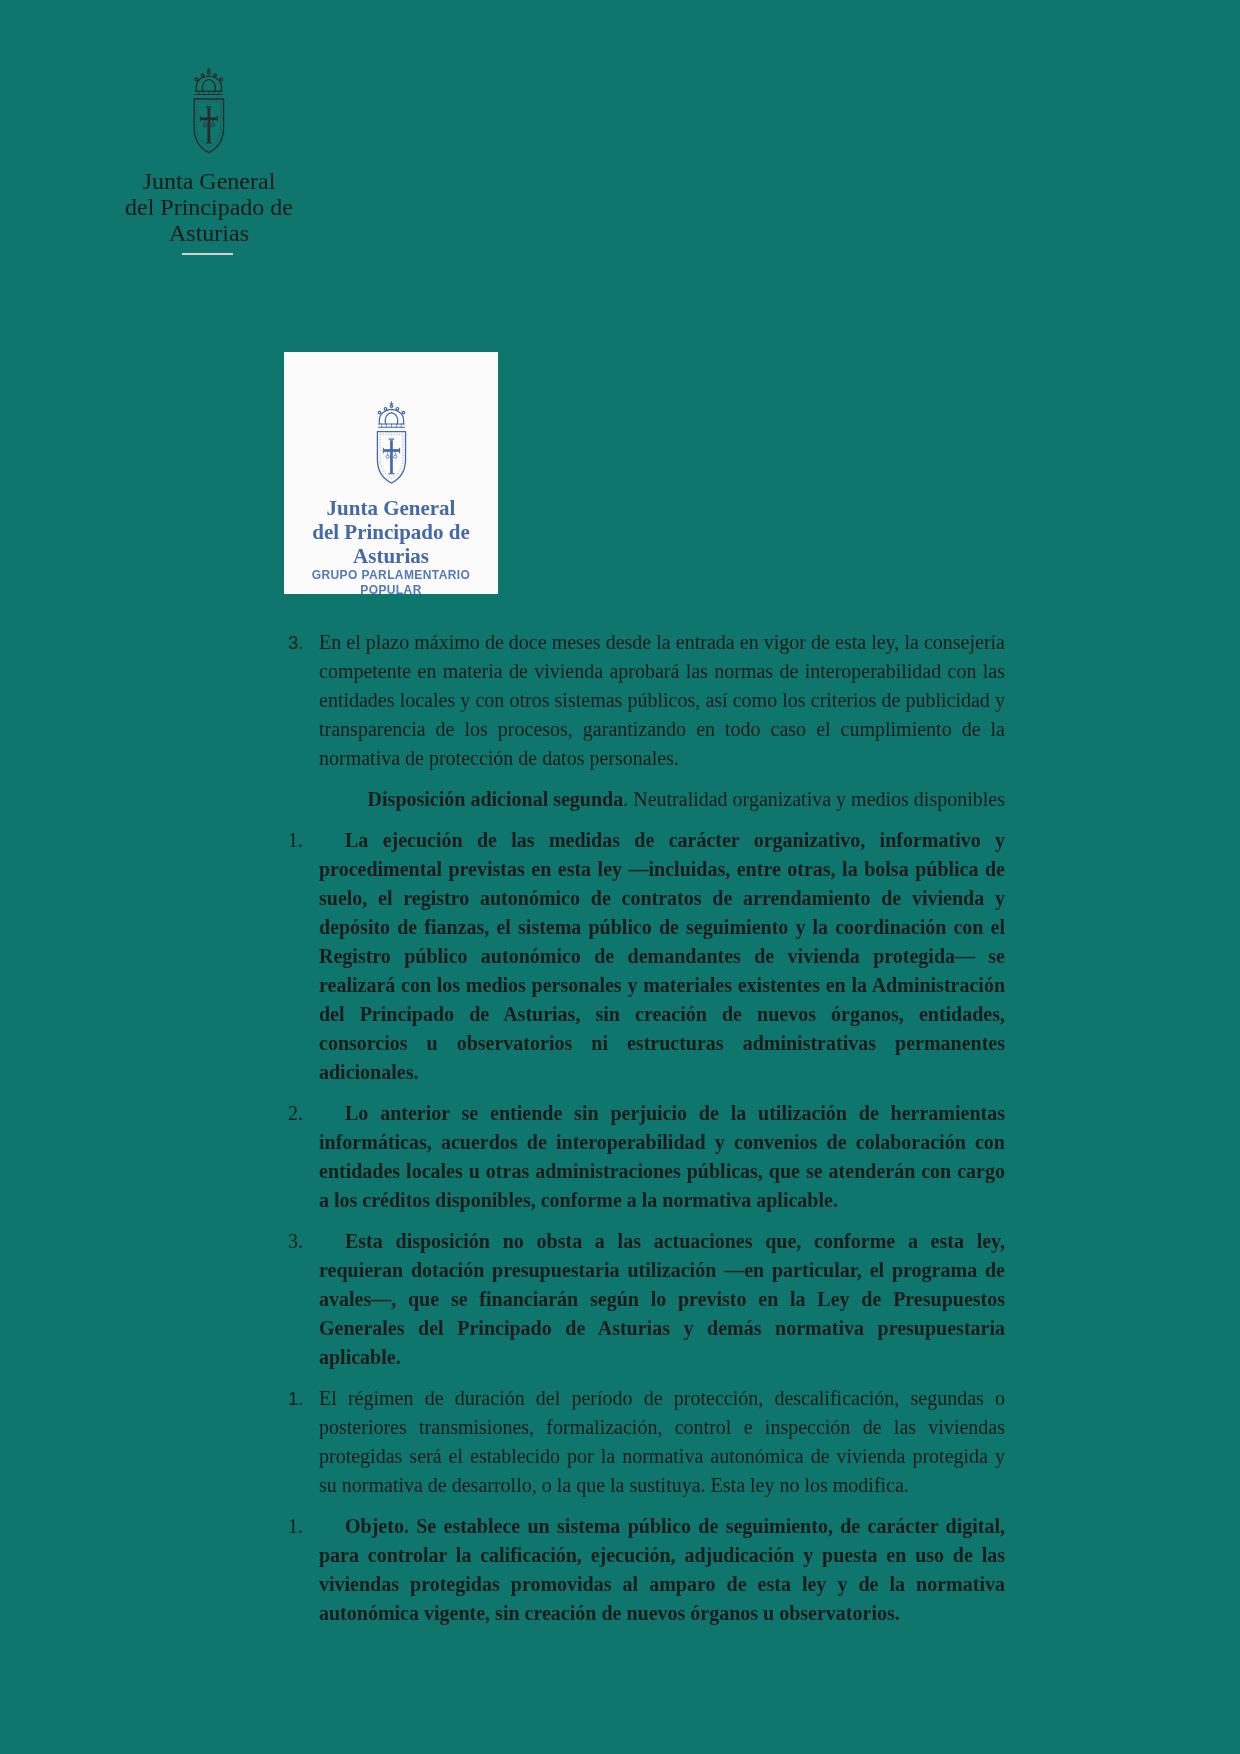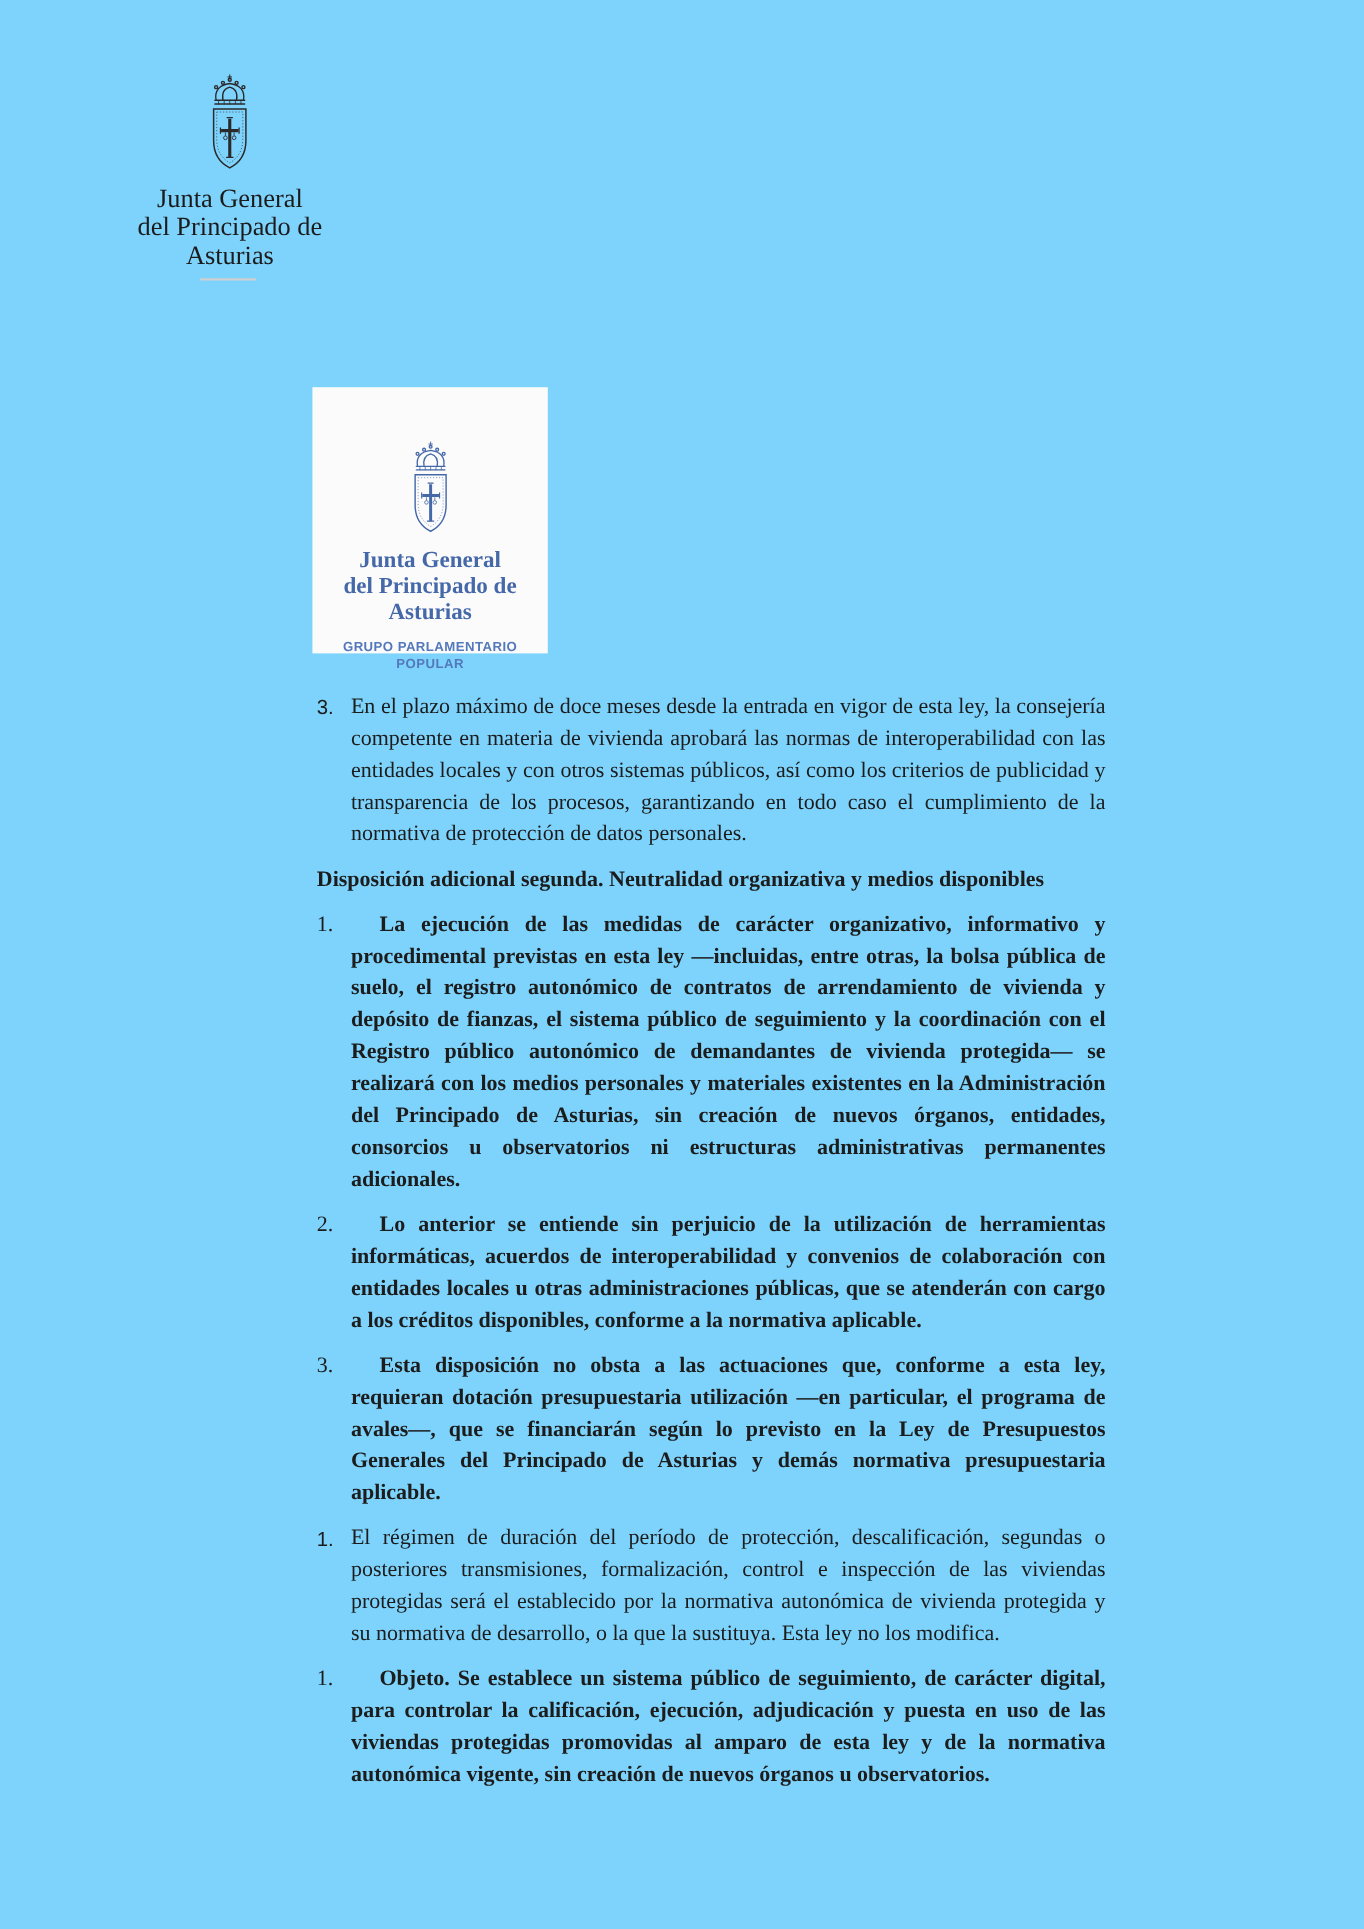--- a/index.html
+++ b/index.html
@@ -1,19 +1,19 @@
 <!DOCTYPE html>
 <html lang="es" style="--ink: #1c1c1c; --logo-blue: #4468a8; --group-blue: #5379bb; --rule-gray: #cfcfcf;"><head>
 <meta charset="utf-8">
 <style>
   html,body { margin:0; padding:0; background:#ffffff; }
   .page {
     position:relative;
     width:1240px; height:1754px;
-    background:#7dd3fc;
+    background:#0f766e;
     font-family:"Liberation Serif", serif;
     color:var(--ink, #1c1c1c);
     overflow:hidden;
   }
 
   
   .letterhead {
     position:absolute; left:86px; top:64px; width:246px;
     text-align:center; color:#1b1b1b;
   }
@@ -44,32 +44,31 @@
     color:var(--logo-blue,#4468a8);
   }
   .group-block .group-line {
     display:block;
     font-family:"Liberation Sans", sans-serif;
     font-weight:600;
     font-size:12px; line-height:15px;
     letter-spacing:0.4px;
     color:var(--group-blue,#5379bb);
   }
-  .group-block .group-line.first { margin-top:13px; }
+  .group-block .group-line.first { }
 
   
   .doc-body {
     position:absolute; left:288px; top:628px; width:717px;
     font-size:20px; line-height:29px;
     text-align:justify;
   }
   .doc-body p.heading {
-    margin:0 0 12px 0;
-    text-align:left;
-    font-weight:bold;
+    margin:0 0 12px 12px;
+    text-align:right;
   }
   .doc-body .item {
     position:relative;
     padding-left:31px;
     margin:0 0 12px 0;
   }
   .doc-body .item .num {
     position:absolute; left:0; top:0;
   }
   .doc-body .item.tight .num {

